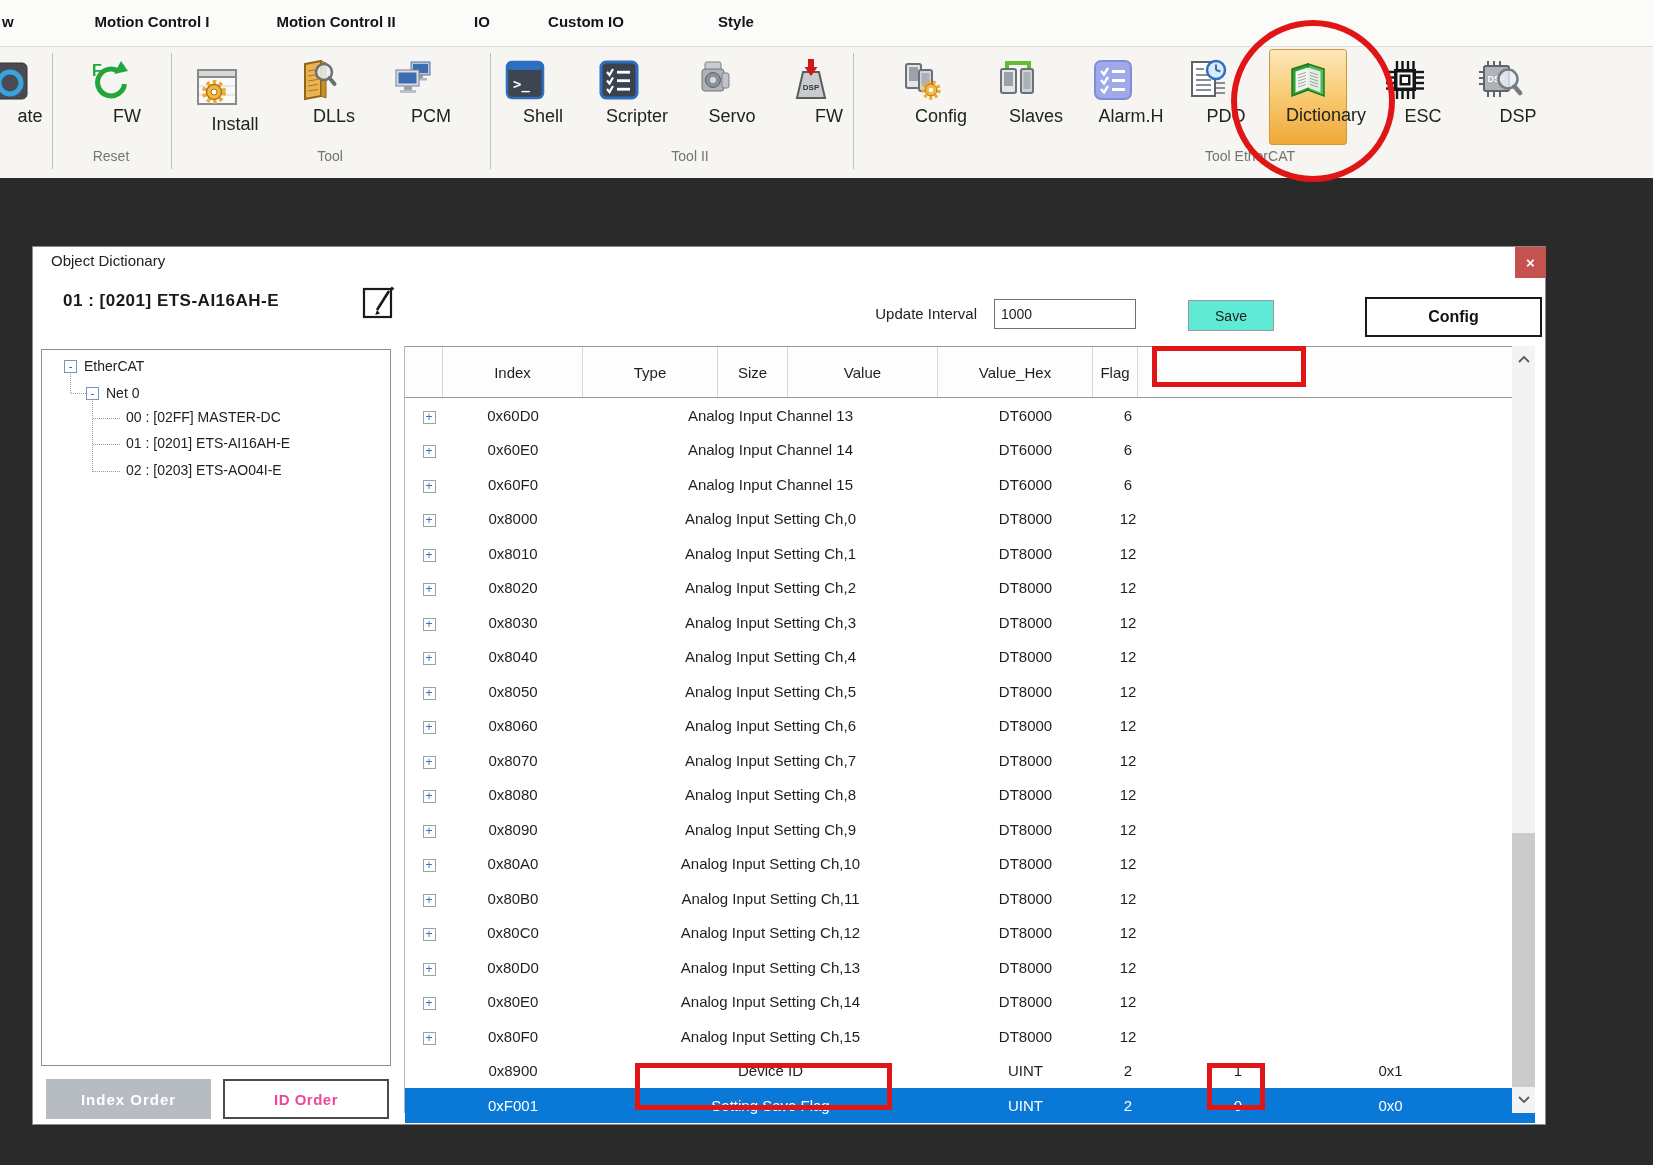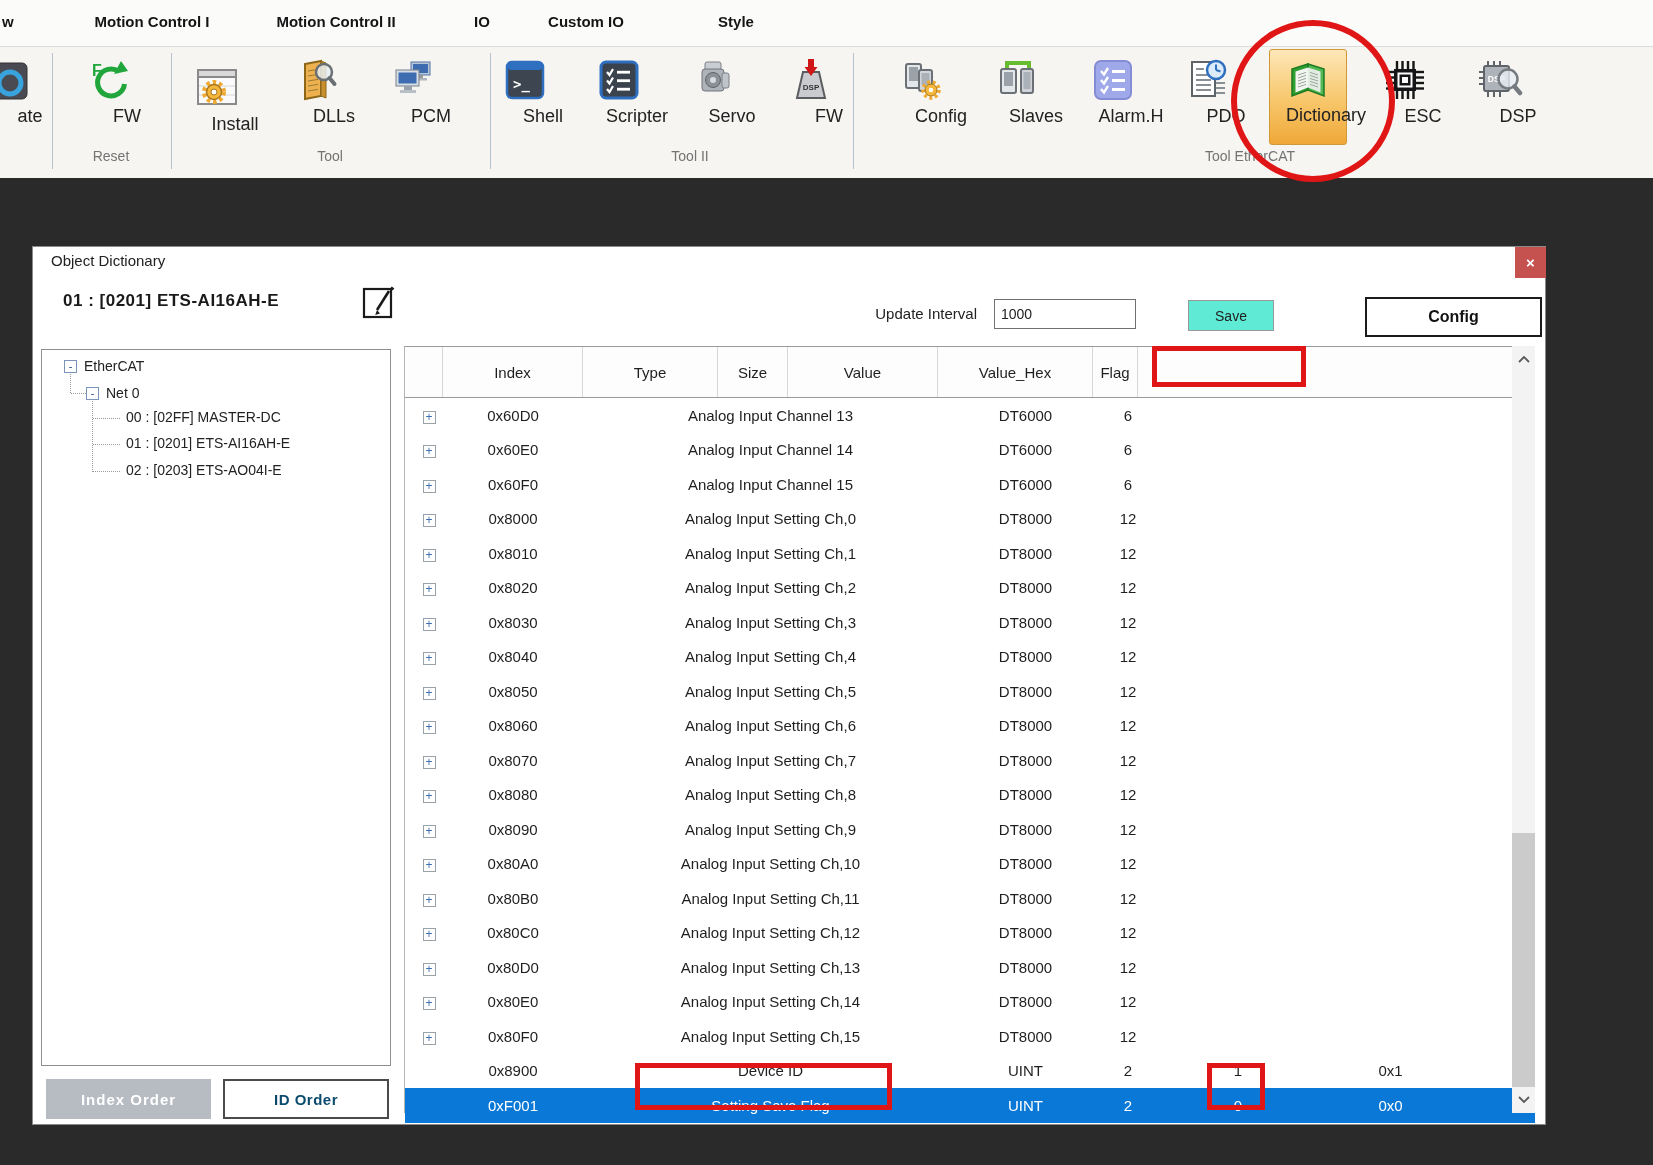--- a/index.html
+++ b/index.html
@@ -35,21 +35,21 @@
   
   .tree-panel{position:absolute;left:8px;top:102px;width:350px;height:717px;border:1px solid #8f8f8f;box-sizing:border-box;background:#fff;}
   .titem{position:absolute;font-size:14px;color:#222;white-space:nowrap;}
   .nbox{position:absolute;width:13px;height:13px;border:1px solid #7a93b8;background:#fff;box-sizing:border-box;
         font-size:11px;line-height:10px;text-align:center;color:#274a80;}
   .dot-v{position:absolute;width:0;border-left:1px dotted #9a9a9a;}
   .dot-h{position:absolute;height:0;border-top:1px dotted #9a9a9a;}
   .btn-index-order{position:absolute;left:13px;top:832px;width:165px;height:40px;background:#b7bcc3;color:#fff;
         font-size:15px;font-weight:bold;letter-spacing:1px;display:flex;align-items:center;justify-content:center;}
   .btn-id-order{position:absolute;left:190px;top:832px;width:166px;height:40px;background:#fff;border:2px solid #4a4a4a;
-        box-sizing:border-box;color:#0c4a6e;font-size:15px;font-weight:bold;letter-spacing:.5px;display:flex;align-items:center;justify-content:center;}
+        box-sizing:border-box;color:#ec4899;font-size:15px;font-weight:bold;letter-spacing:.5px;display:flex;align-items:center;justify-content:center;}
   
   .table{position:absolute;left:371px;top:99px;width:1131px;height:767px;border-left:1px solid #b5b5b5;box-sizing:border-box;background:#fff;}
   .thead{display:flex;height:52px;border-top:1px solid #9a9a9a;border-bottom:1px solid #9a9a9a;background:#fdfdfd;box-sizing:border-box;}
   .hcell{display:flex;align-items:center;justify-content:center;font-size:15px;color:#1f1f1f;border-right:1px solid #d7d7d7;box-sizing:border-box;}
   .trow{display:flex;height:34.5px;align-items:center;}
   .trow.sel{background:#0a78d7;color:#fff;}
   .cell{display:block;font-size:15px;text-align:center;overflow:hidden;white-space:nowrap;}
   .c-exp{width:38px}.c-idx{width:140px}.c-name{width:375px}.c-type{width:135px}
   .c-size{width:70px}.c-val{width:150px}.c-hex{width:155px}.c-flag{width:45px}
   .plusbox{display:inline-block;width:13px;height:13px;border:1px solid #99a1a9;box-sizing:border-box;background:#fff;

